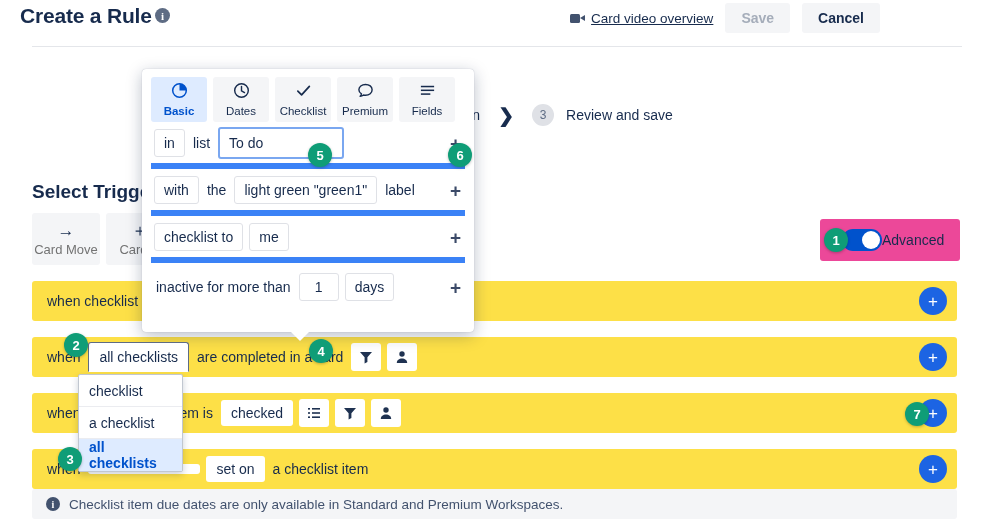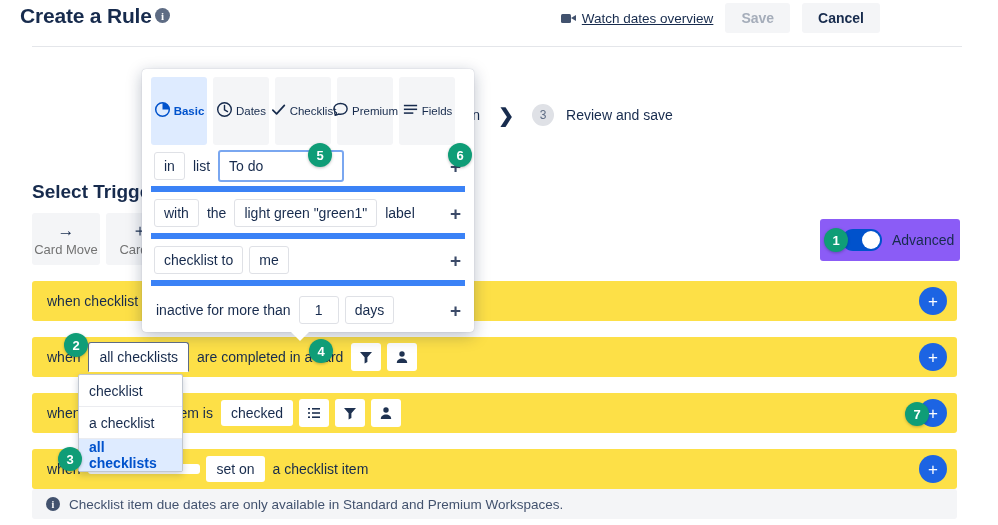--- a/index.html
+++ b/index.html
@@ -94,22 +94,22 @@
     width: 68px; height: 52px; background: #f4f5f7; border-radius: 3px;
     display: flex; flex-direction: column; align-items: center; justify-content: center;
     gap: 3px; cursor: pointer;
   }
   .cat-label { font-size: 13px; color: #737373; white-space: nowrap; }
   .cat-icon { font-size: 17px; line-height: 1; color: #172b4d; }
 
   
   .advanced-wrap {
     position: absolute; left: 820px; top: 219px;
-    width: 140px; height: 42px; background: #8b5cf6; border-radius: 3px;
-    display: flex; align-items: center; gap: 10px; padding-left: 22px;
+    width: 140px; height: 42px; background: #ec4899; border-radius: 3px;
+    display: flex; align-items: center; padding-left: 22px;
   }
   .toggle {
     width: 40px; height: 22px; border-radius: 11px; background: #0052cc;
     position: relative; cursor: pointer; flex: 0 0 auto;
   }
   .toggle .knob {
     position: absolute; right: 2px; top: 2px;
     width: 18px; height: 18px; border-radius: 50%; background: #fff;
   }
   .advanced-label { font-size: 14px; color: #172b4d; }
@@ -169,22 +169,22 @@
     z-index: 50;
   }
   .popup::after {
     content: ""; position: absolute; left: 148px; bottom: -9px;
     width: 0; height: 0;
     border-left: 10px solid transparent; border-right: 10px solid transparent;
     border-top: 10px solid #fff;
   }
   .popup-tabs { display: flex; gap: 6px; padding: 8px 9px 0 9px; }
   .ptab {
-    width: 56px; height: 68px; border-radius: 3px; background: #f4f5f7;
-    display: flex; flex-direction: row; align-items: center; justify-content: center;
+    width: 56px; height: 45px; border-radius: 3px; background: #f4f5f7;
+    display: flex; flex-direction: column; align-items: center; justify-content: center;
     gap: 3px; cursor: pointer;
   }
   .ptab.active { background: #deebff; }
   .ptab.active .ptab-label, .ptab.active .ptab-icon { color: #0052cc; font-weight: 700; }
   .ptab-label { font-size: 11.5px; color: #172b4d; }
   .ptab-icon { font-size: 16px; line-height: 1; color: #172b4d; }
 
   .popup-row {
     position: relative; height: 47px; margin: 0 9px;
     display: flex; align-items: center; font-size: 14px; color: #172b4d;
@@ -240,21 +240,21 @@
 </head>
 <body>
 
 <div class="header">
   <div class="page-title">Create a Rule</div>
   <div class="title-info-icon">i</div>
 
   <div class="header-right">
     <a class="watch-link">
       <span class="video-icon"></span>
-      <span>Watch dates overview</span>
+      <span>Card video overview</span>
     </a>
     <button class="btn btn-save">Save</button>
     <button class="btn btn-cancel">Cancel</button>
   </div>
 </div>
 <div class="header-divider"></div>
 
 <div class="steps">
   <span>Select action</span>
   <span class="chevron">❯</span>

